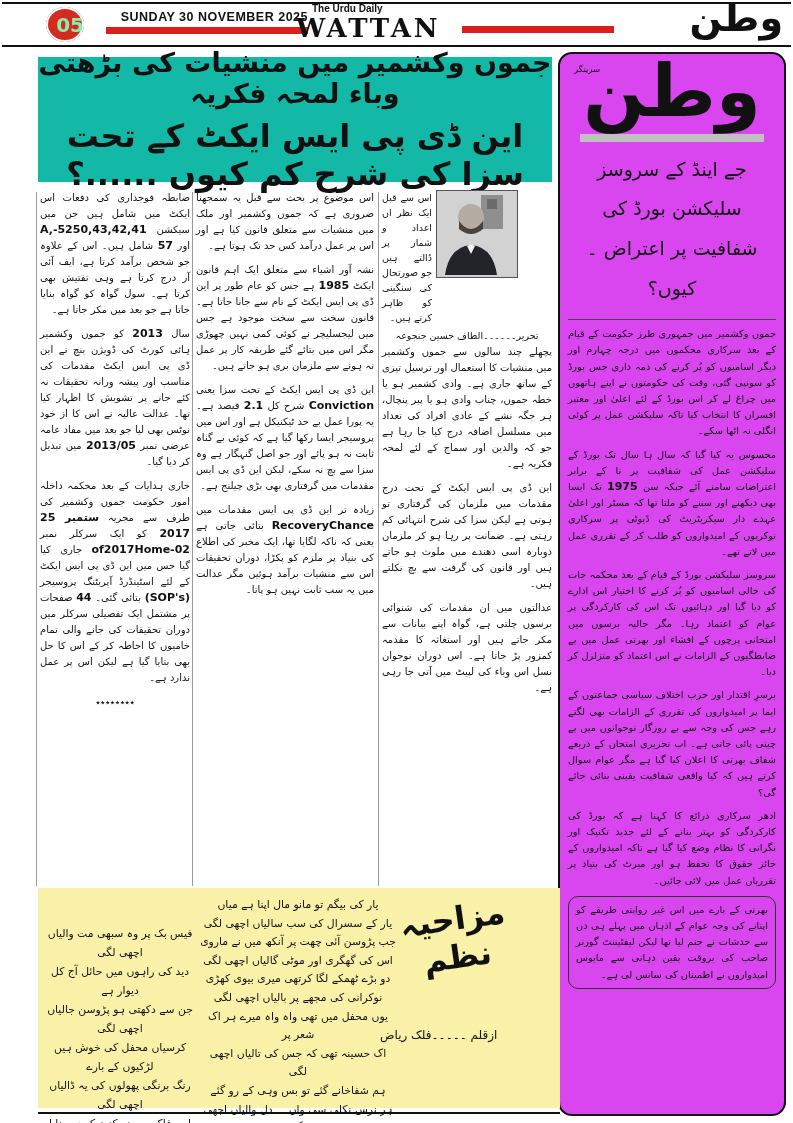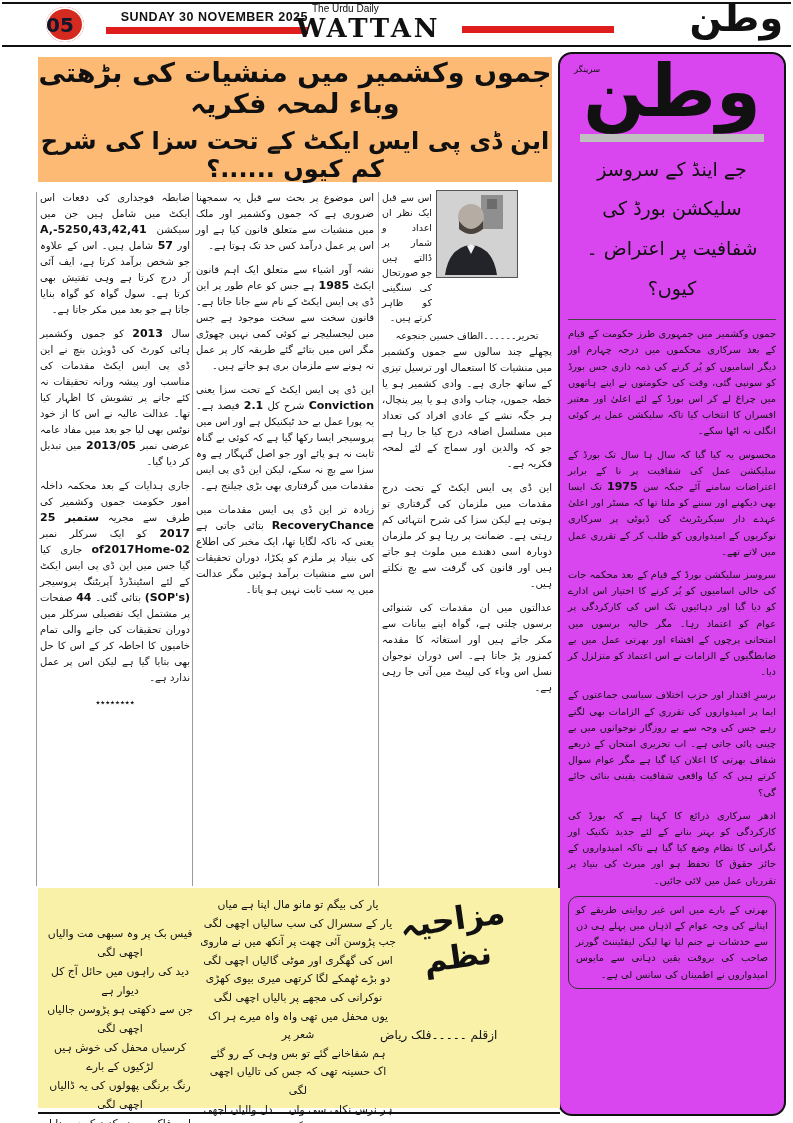--- a/index.html
+++ b/index.html
@@ -1,35 +1,35 @@
 <!DOCTYPE html>
 <html lang="ur"><head>
 <meta charset="utf-8">
 <style>
   html,body{margin:0;padding:0;background:#e8e8e8;}
   .page{position:relative;width:793px;height:1123px;background:#ffffff;overflow:hidden;
         font-family:"DejaVu Sans",sans-serif;color:#111;}
   .rule{position:absolute;background:#111;}
   
   .hdr-circle{position:absolute;left:46px;top:7px;width:38px;height:35px;border-radius:50%;
-              background:#d42a20;color:#0f172a;font-weight:bold;font-size:20px;display:flex;
-              align-items:center;justify-content:flex-start;box-shadow:inset 0 0 0 2px #fff;}
+              background:#d42a20;color:#86efac;font-weight:bold;font-size:20px;display:flex;
+              align-items:center;justify-content:flex-end;box-shadow:inset 0 0 0 2px #fff;}
   .hdr-date{position:absolute;left:108px;top:10px;width:200px;text-align:right;
             font-weight:bold;font-size:12.5px;letter-spacing:.5px;font-family:"Liberation Sans",sans-serif;}
   .hdr-bar{position:absolute;height:7px;background:#e01d1d;}
-  .hdr-tag{position:absolute;left:312px;top:3px;font-size:10px;font-weight:normal;
+  .hdr-tag{position:absolute;left:312px;top:3px;font-size:10px;font-weight:bold;
            font-family:"Liberation Sans",sans-serif;}
   .hdr-title{position:absolute;left:296px;top:13px;font-size:26px;font-weight:bold;
              letter-spacing:3px;font-family:"DejaVu Serif",serif;}
   .hdr-logo{position:absolute;right:10px;top:-4px;font-size:38px;font-weight:bold;direction:rtl;}
   
-  .lead-box{position:absolute;left:38px;top:57px;width:514px;height:125px;background:#fdba74;
+  .lead-box{position:absolute;left:38px;top:57px;width:514px;height:125px;background:#14b8a6;
             direction:rtl;text-align:center;display:flex;flex-direction:column;justify-content:center;gap:8px;}
   .lead-l1{font-size:27px;font-weight:bold;}
-  .lead-l2{font-size:24px;font-weight:bold;}
+  .lead-l2{font-size:32px;font-weight:bold;}
   
   .col{position:absolute;top:190px;direction:rtl;text-align:justify;font-size:10px;line-height:16px;}
   .col p{margin:0 0 8px 0;}
   .tok{font-weight:bold;font-family:"DejaVu Sans",sans-serif;font-size:11px;direction:ltr;unicode-bidi:embed;}
   .vrule{position:absolute;top:192px;width:1px;height:694px;background:#9a9a9a;}
   .photo-row{display:flex;direction:ltr;gap:4px;margin-bottom:3px;}
   .side-strip{font-size:9.5px;line-height:15px;direction:rtl;text-align:justify;flex:1;}
   .photo-frame{width:80px;height:86px;border:1px solid #555;background:#cfcfcf;flex:none;margin-right:34px;}
   .caption{font-size:9.5px;text-align:center;margin:2px 0 0 0;direction:rtl;}
   .stars{text-align:center;font-size:9px;letter-spacing:2px;margin-top:4px;}
@@ -174,22 +174,22 @@
     <div class="poem-author">ازقلم ۔۔۔۔۔فلک ریاض</div>
 
     <div class="poem-mid">
       <div>یار کی بیگم تو مانو مال اپنا ہے میاں</div>
       <div>یار کے سسرال کی سب سالیاں اچھی لگی</div>
       <div>جب پڑوسن آئی چھت پر آنکھ میں نے ماروی</div>
       <div>اس کی گھگری اور موٹی گالیاں اچھی لگی</div>
       <div>دو بڑے ٹھمکے لگا کرتھی میری بیوی کھڑی</div>
       <div>نوکرانی کی مجھے پر بالیاں اچھی لگی</div>
       <div>یوں محفل میں تھی واہ واہ میرے ہر اک شعر پر</div>
+      <div>اک حسینہ تھی کہ جس کی تالیاں اچھی لگی</div>
       <div>ہم شفاخانے گئے تو بس وہی کے رو گئے</div>
-      <div>اک حسینہ تھی کہ جس کی تالیاں اچھی لگی</div>
       <div>ہر نرس نکلی سی واں ۔۔دل والیاں اچھی لگی</div>
 
     </div>
 
     <div class="poem-left">
       <div>فیس بک پر وہ سبھی مت والیاں اچھی لگی</div>
       <div>دید کی راہوں میں حائل آج کل دیوار ہے</div>
       <div>جن سے دکھتی ہو پڑوسن جالیاں اچھی لگی</div>
       <div>کرسیاں محفل کی خوش ہیں لڑکیوں کے بارے</div>
       <div>رنگ برنگی پھولوں کی یہ ڈالیاں اچھی لگی</div>

